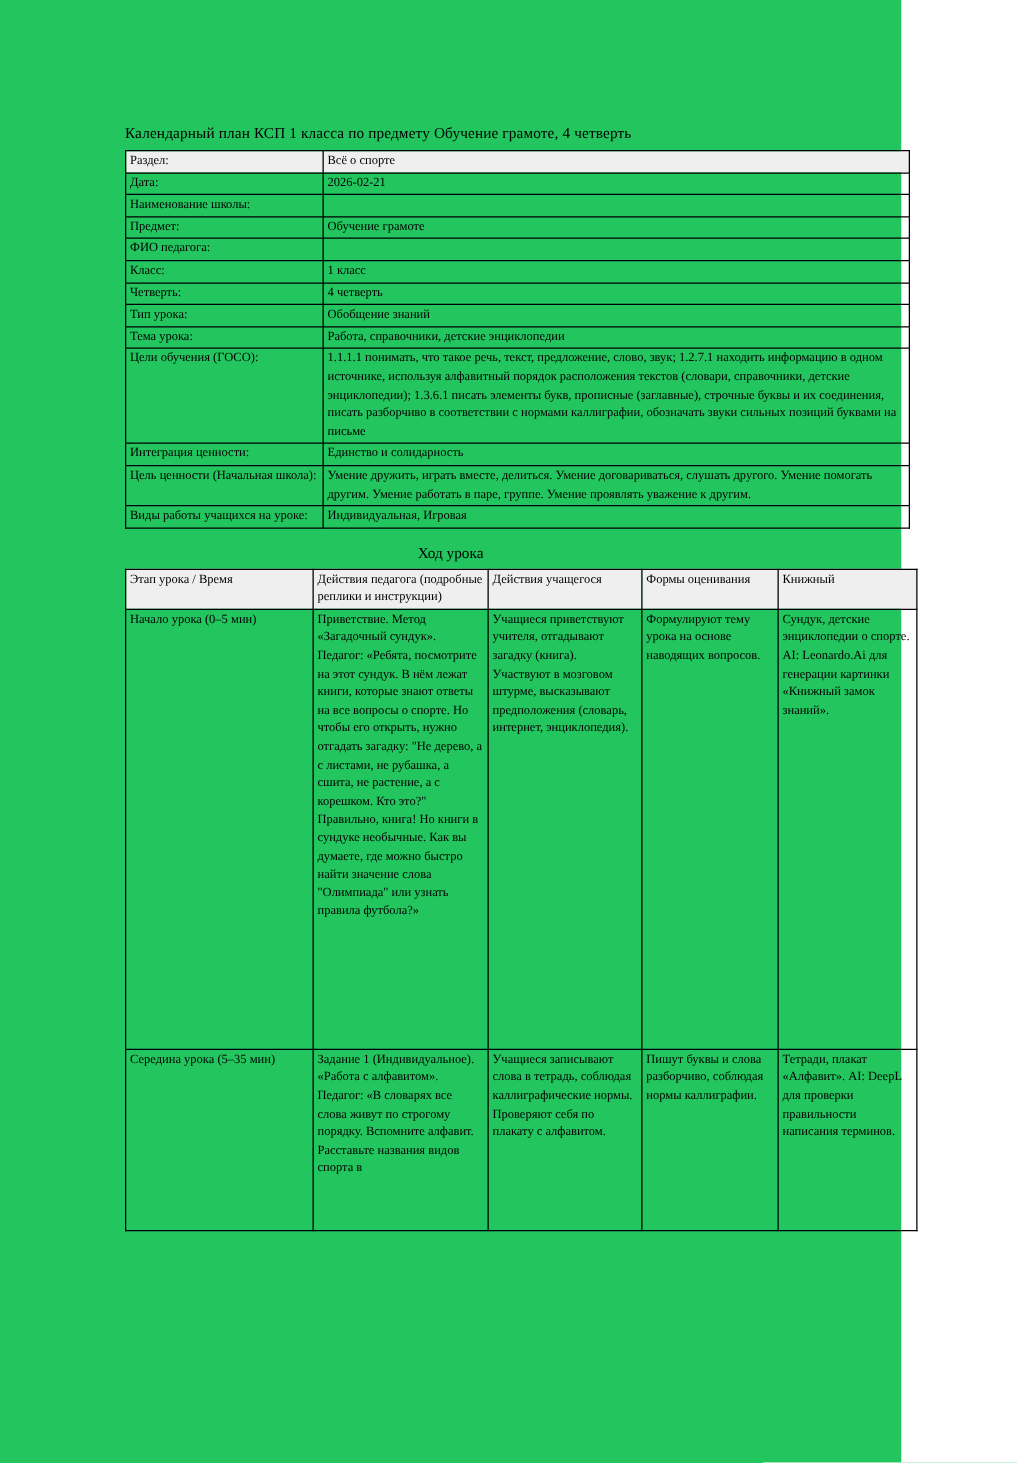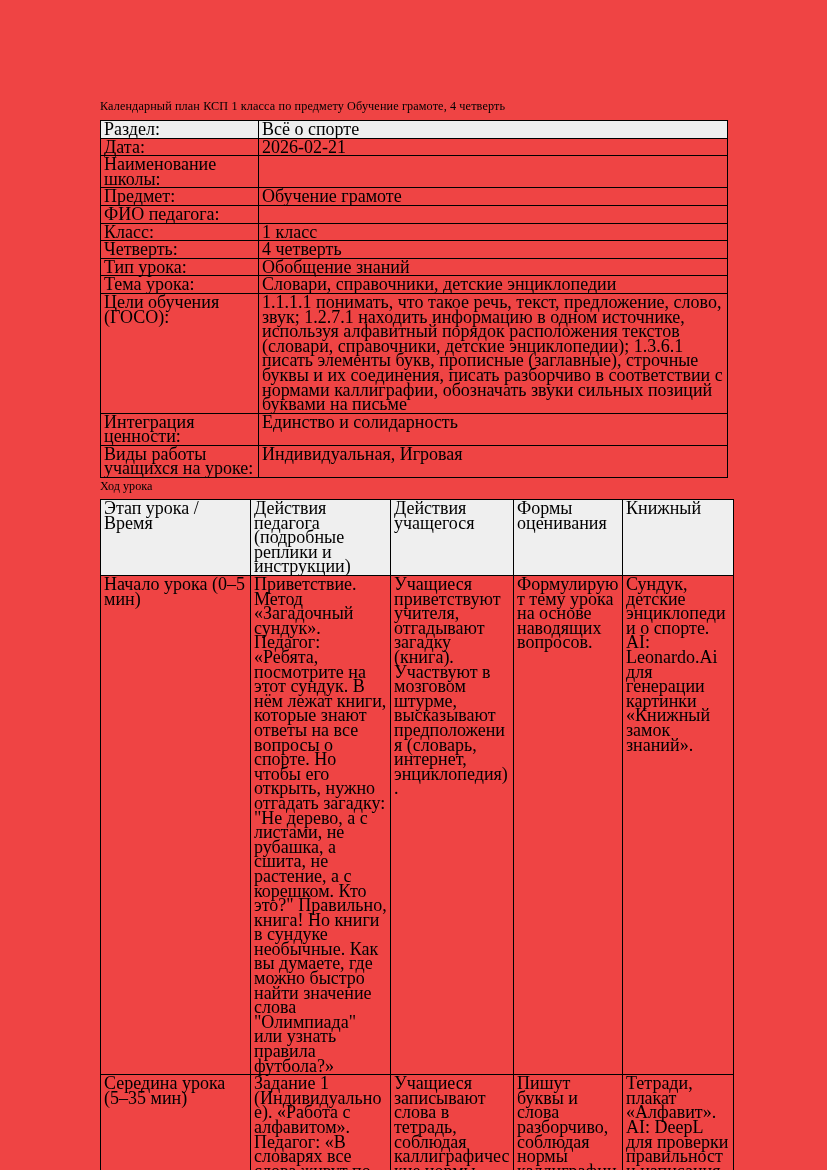--- a/index.html
+++ b/index.html
@@ -12,38 +12,38 @@
     height: 1170px;
     overflow: hidden;
     font-family: "Liberation Serif", "DejaVu Serif", serif;
     color: #000000;
     position: relative;
   }
   .page {
     position: absolute;
     left: 0;
     top: 0;
-    width: 827px;
+    width: 721px;
     height: 1170px;
-    background: #ef4444;
+    background: #22c55e;
     box-sizing: border-box;
     padding: 99px 100px 0 100px;
   }
   .doc-title {
     font-size: 12.2px;
     line-height: 14px;
     margin: 0 0 7px 0;
     white-space: nowrap;
     letter-spacing: 0.01em;
   }
   table {
     border-collapse: collapse;
     width: 627px;
     table-layout: fixed;
-    font-size: 18px;
+    font-size: 10px;
     line-height: 14.6px;
   }
   table td, table th {
     border: 1px solid #000000;
     vertical-align: top;
     padding: 1px 3px 1px 3px;
     text-align: left;
     font-weight: normal;
     word-wrap: break-word;
     overflow-wrap: break-word;
@@ -51,21 +51,22 @@
   }
   
   .t-info col.c-label { width: 158px; }
   .t-info col.c-value { width: 469px; }
   .t-info tr.shaded td { background: #efefef; }
 
   
   .flow-caption {
     font-size: 12.2px;
     line-height: 14px;
-    margin: 1px 0 6px 0;
+    margin: 12px 0 6px 0;
+    text-align: center;
   }
 
   
   .t-flow col.c1 { width: 150px; }
   .t-flow col.c2 { width: 140px; }
   .t-flow col.c3 { width: 123px; }
   .t-flow col.c4 { width: 109px; }
   .t-flow col.c5 { width: 111px; }
   .t-flow thead td { background: #efefef; }
   .t-flow .tall-a { height: 352px; }
@@ -111,29 +112,33 @@
       <tr>
         <td>Четверть:</td>
         <td>4 четверть</td>
       </tr>
       <tr>
         <td>Тип урока:</td>
         <td>Обобщение знаний</td>
       </tr>
       <tr>
         <td>Тема урока:</td>
-        <td>Словари, справочники, детские энциклопедии</td>
+        <td>Работа, справочники, детские энциклопедии</td>
       </tr>
       <tr>
         <td>Цели обучения (ГОСО):</td>
         <td>1.1.1.1 понимать, что такое речь, текст, предложение, слово, звук; 1.2.7.1 находить информацию в одном источнике, используя алфавитный порядок расположения текстов (словари, справочники, детские энциклопедии); 1.3.6.1 писать элементы букв, прописные (заглавные), строчные буквы и их соединения, писать разборчиво в соответствии с нормами каллиграфии, обозначать звуки сильных позиций буквами на письме</td>
       </tr>
       <tr>
         <td>Интеграция ценности:</td>
         <td>Единство и солидарность</td>
+      </tr>
+      <tr>
+        <td>Цель ценности (Начальная школа):</td>
+        <td>Умение дружить, играть вместе, делиться. Умение договариваться, слушать другого. Умение помогать другим. Умение работать в паре, группе. Умение проявлять уважение к другим.</td>
       </tr>
       <tr>
         <td>Виды работы учащихся на уроке:</td>
         <td>Индивидуальная, Игровая</td>
       </tr>
     </tbody>
   </table>
 
   <div class="flow-caption">Ход урока</div>
 

